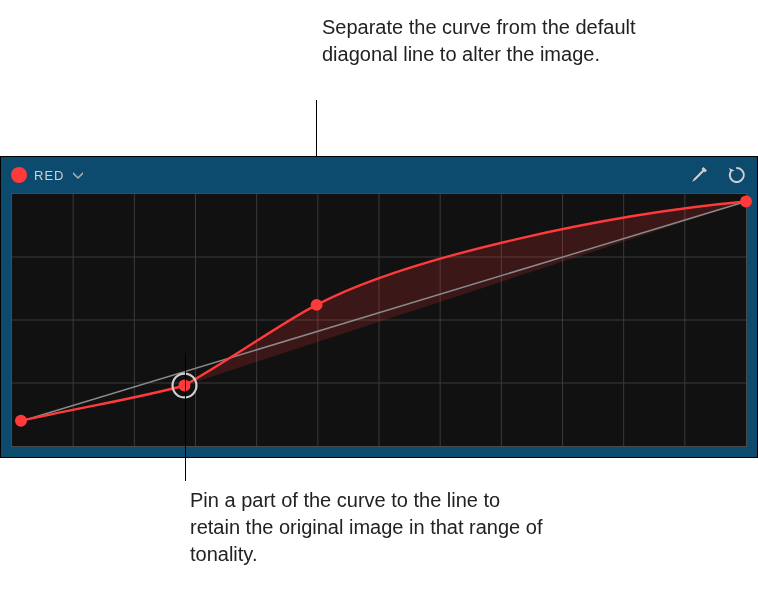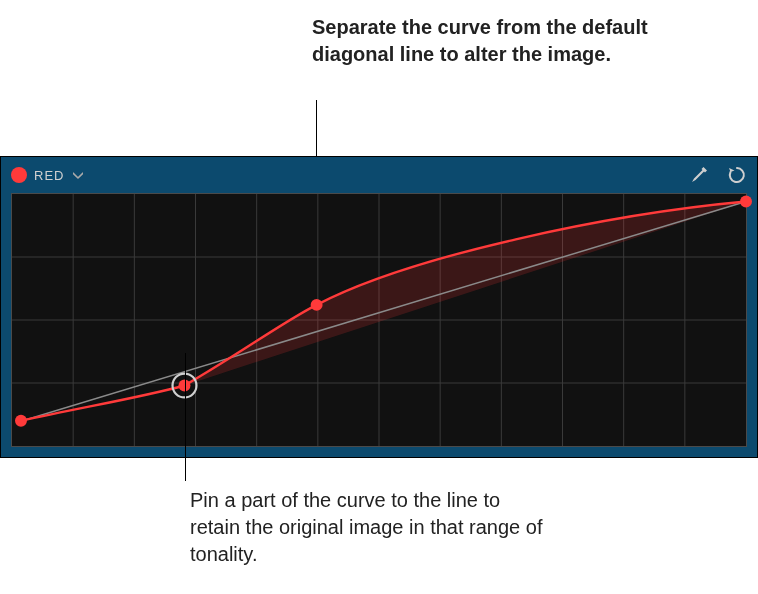--- a/index.html
+++ b/index.html
@@ -15,24 +15,23 @@
       position: relative;
     }
     .annotation {
       position: absolute;
       font-size: 20px;
       line-height: 1.35;
       color: #222;
       font-weight: 400;
     }
     .annotation-top {
-      left: 312px;
+      left: 322px;
       top: 14px;
       width: 340px;
-      font-weight: bold;
     }
     .annotation-bottom {
       left: 190px;
       top: 487px;
       width: 360px;
     }
     .callout-line {
       position: absolute;
       background: #000;
       width: 1px;

